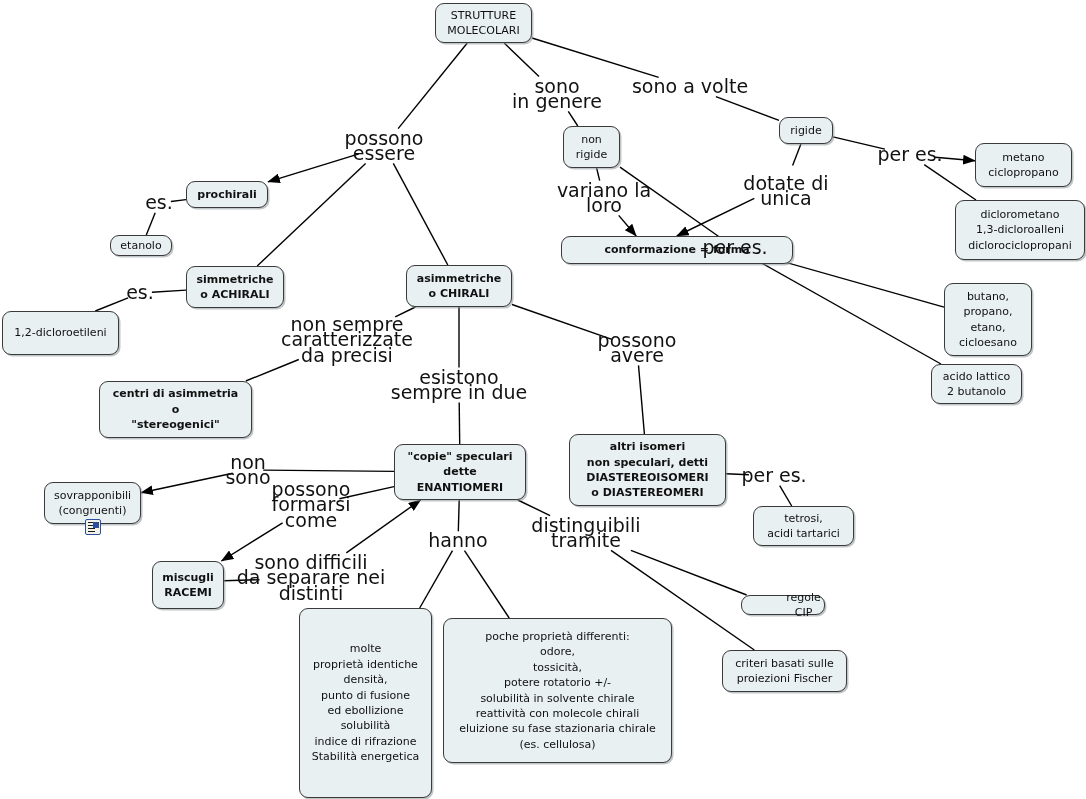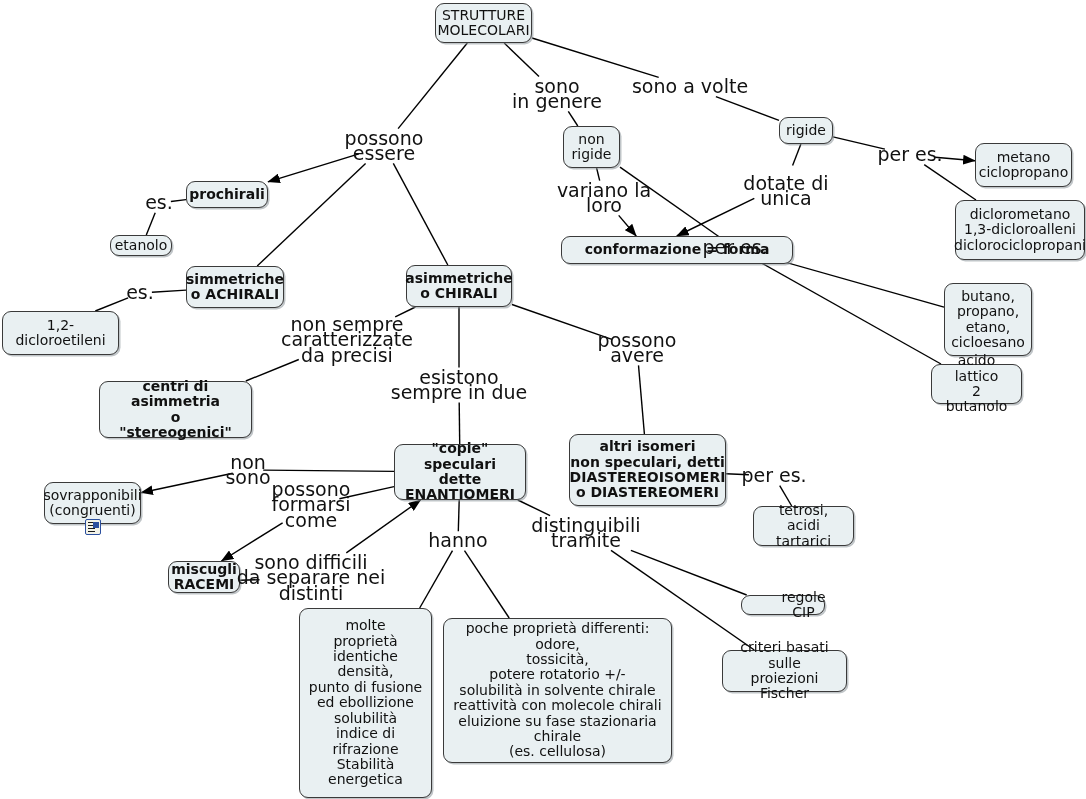--- a/index.html
+++ b/index.html
@@ -29,21 +29,21 @@
     position: absolute;
     box-sizing: border-box;
     background: #e9f0f2;
     border: 1.4px solid #3a3a3a;
     border-radius: 9px;
     display: flex;
     align-items: center;
     justify-content: center;
     text-align: center;
     color: #111111;
-    font-size: 14px;
+    font-size: 11px;
     line-height: 15.4px;
     padding: 3px 7px;
     white-space: pre-line;
     box-shadow: 1.5px 1.5px 0 rgba(140,150,155,0.55);
   }
   .node.bold {
     font-weight: bold;
   }
   .linklabel {
     position: absolute;
@@ -173,21 +173,21 @@
 dette
 ENANTIOMERI</div>
       <div class="node bold" style="left: 569px; top: 434px; width: 157px; height: 72px;">altri isomeri
 non speculari, detti
 DIASTEREOISOMERI
 o DIASTEREOMERI</div>
       <div class="node" style="left: 753px; top: 506px; width: 101px; height: 40px;">tetrosi,
 acidi tartarici</div>
       <div class="node" style="left: 44px; top: 482px; width: 97px; height: 42px;">sovrapponibili
 (congruenti)</div>
-      <div class="node bold" style="left: 168px; top: 561px; width: 72px; height: 32px;">miscugli
+      <div class="node bold" style="left: 152px; top: 561px; width: 72px; height: 48px;">miscugli
 RACEMI</div>
       <div class="node" style="left: 299px; top: 608px; width: 133px; height: 190px;">molte
 proprietà identiche
 densità,
 punto di fusione
 ed ebollizione
 solubilità
 indice di rifrazione
 Stabilità energetica</div>
       <div class="node" style="left: 443px; top: 618px; width: 229px; height: 145px;">poche proprietà differenti:

